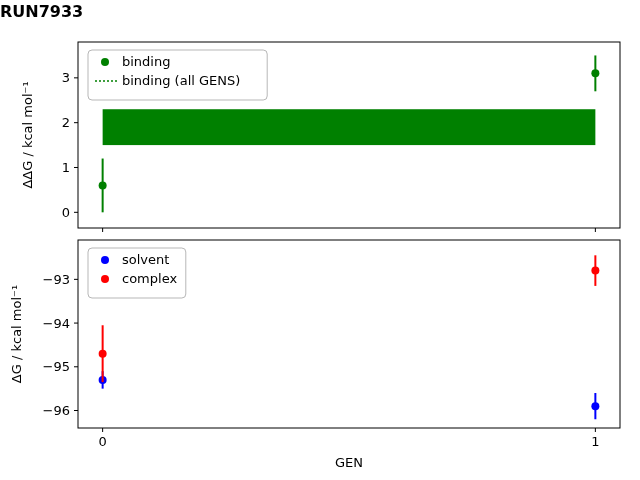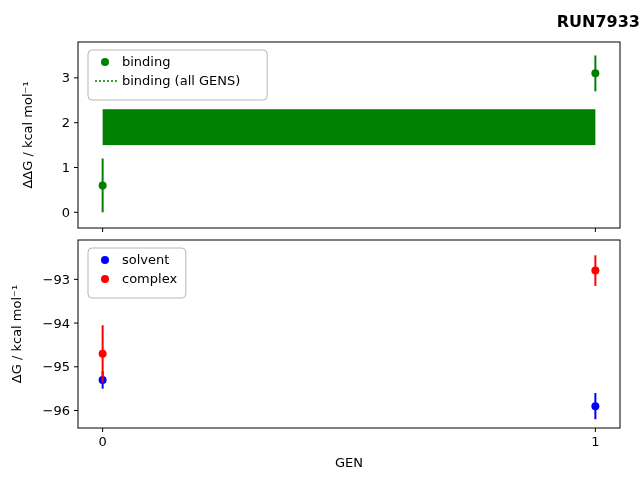--- a/index.html
+++ b/index.html
@@ -4,22 +4,22 @@
 <style>
   html,body{margin:0;padding:0;background:#ffffff;}
   #figure{
     position:relative;
     width:640px;height:480px;
     background:#ffffff;
     font-family:"DejaVu Sans", sans-serif;
     overflow:hidden;
   }
   #fig-title{
-    position:absolute;top:12px;left:0;width:100%;
-    text-align:right;
+    position:absolute;top:2px;left:0;width:100%;
+    text-align:left;
     font-size:16px;font-weight:bold;color:#000;
   }
   #chart-svg{position:absolute;top:0;left:0;}
   text{font-family:"DejaVu Sans", sans-serif;}
 </style>
 </head>
 <body>
 
 <div id="figure">
   <svg id="chart-svg" width="640" height="480">

